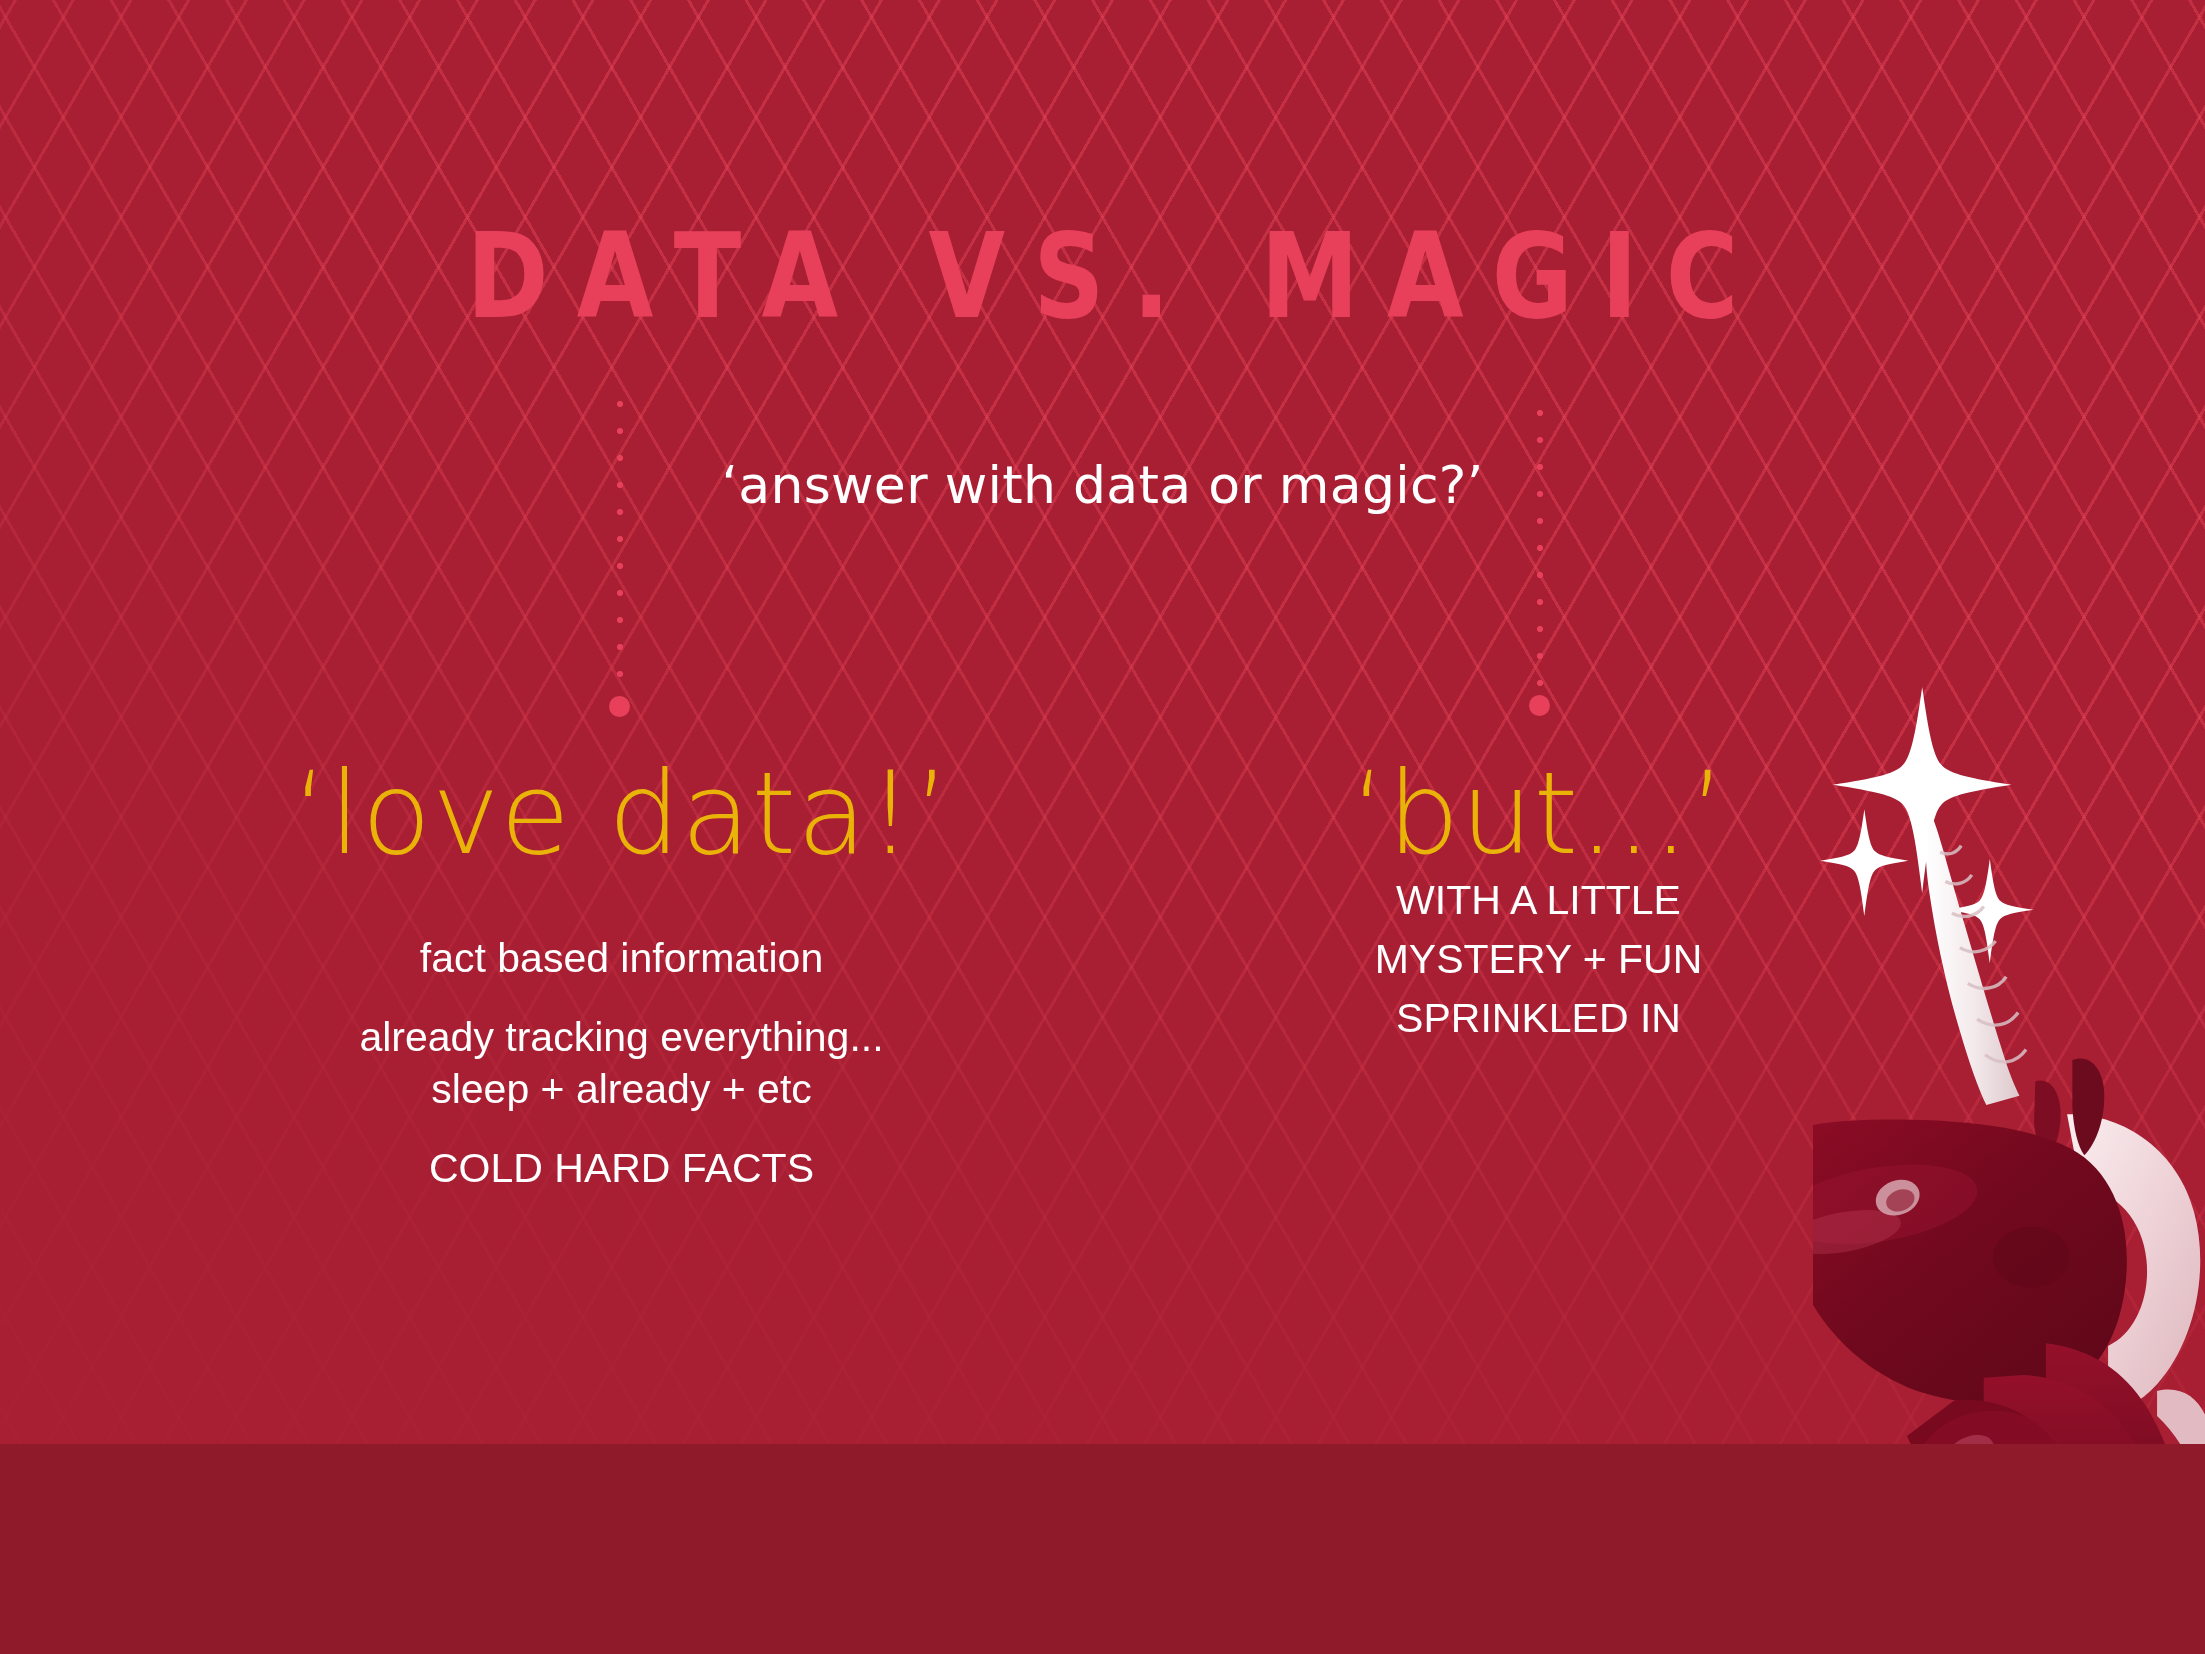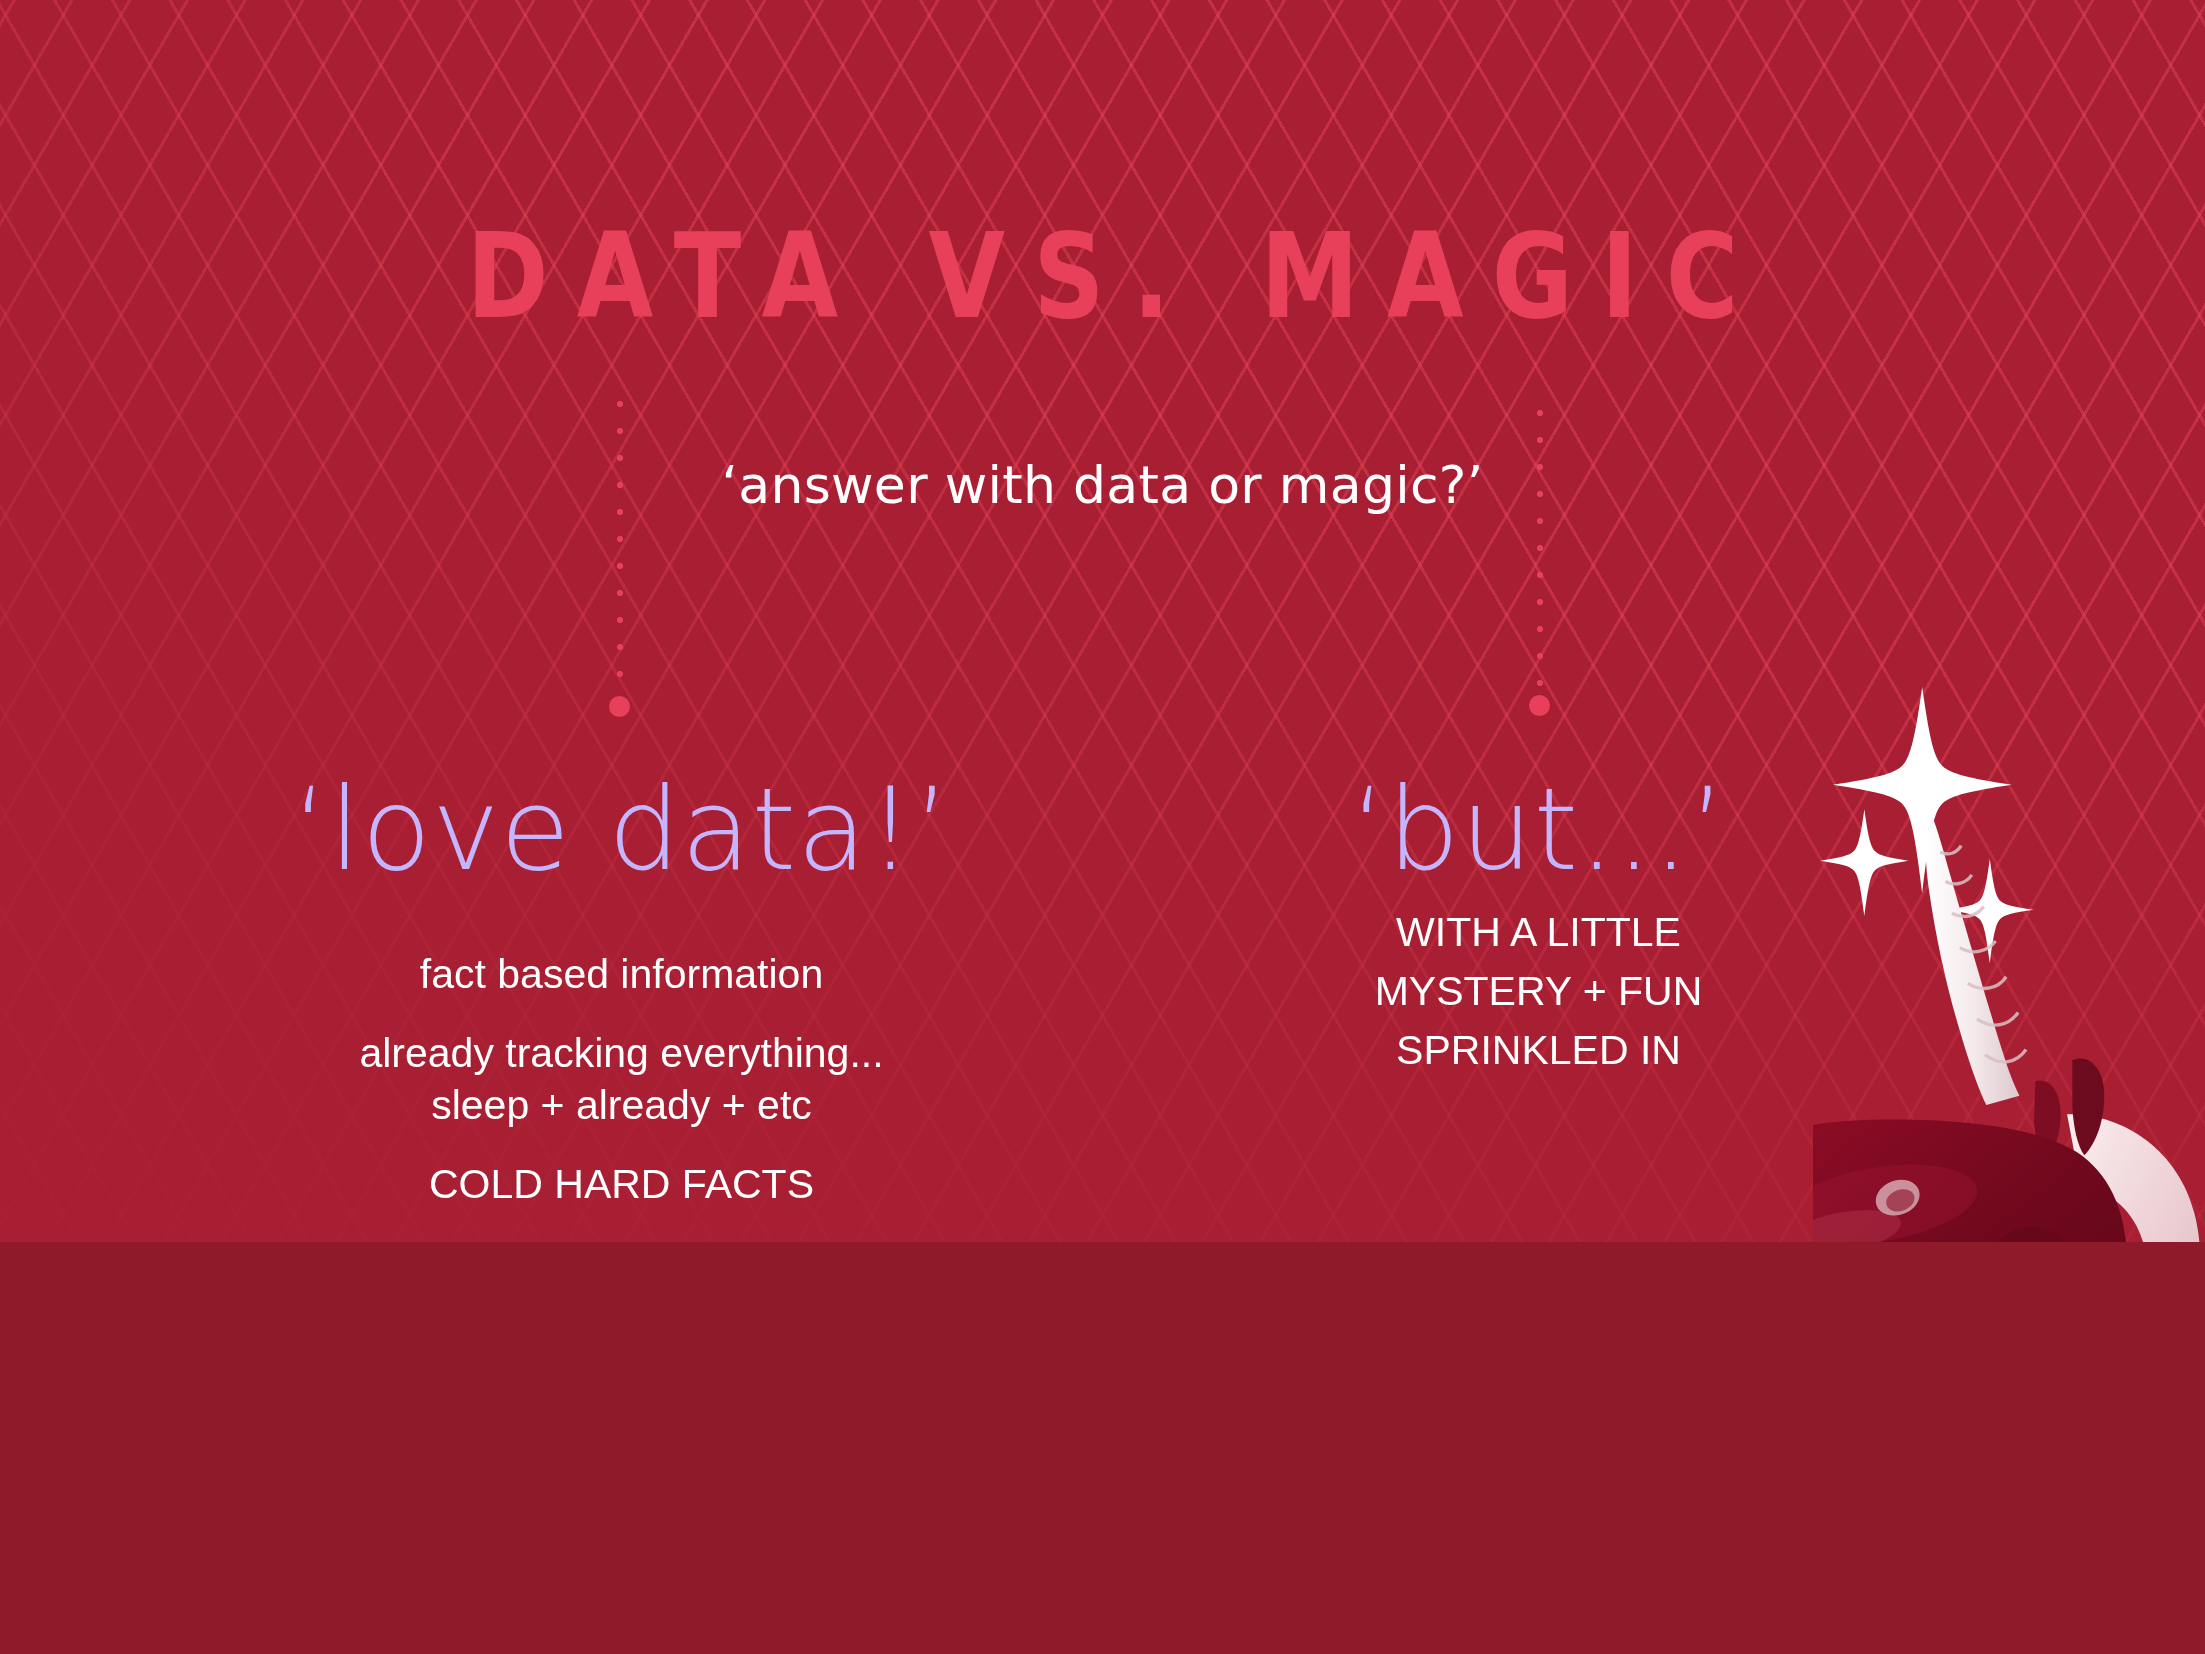--- a/index.html
+++ b/index.html
@@ -3,21 +3,21 @@
 <meta charset="utf-8">
 <style>
   html, body {
     margin: 0;
     padding: 0;
     background: #8e1a2a;
   }
   #slide {
     position: relative;
     width: 2205px;
-    height: 1242px;
+    height: 1444px;
     overflow: hidden;
     background: #a81f33;
     font-family: "Liberation Sans", sans-serif;
   }
 
   
   #lattice {
     position: absolute;
     inset: 0;
     pointer-events: none;
@@ -121,22 +121,22 @@
   }
   #column-left  { left: 79px;  top: 754px; width: 1085px; }
   #column-right { left: 1231px; top: 754px; width: 615px;  }
 
   .col-heading {
     font-family: "DejaVu Sans", sans-serif;
     font-weight: 300;
     font-size: 112px;
     line-height: 1.05;
     letter-spacing: 0.7px;
-    margin: 16px;
-    color: #c4b5fd;
+    margin: 0;
+    color: #eab308;
   }
   #column-left .col-heading  { font-size: 114px; }
   #column-right .col-heading { font-size: 114px; }
 
   .col-lines {
   }
   #column-left .col-lines { margin-top: 58px; }
 
   .col-line {
     font-family: Liberation Sans, sans-serif;

